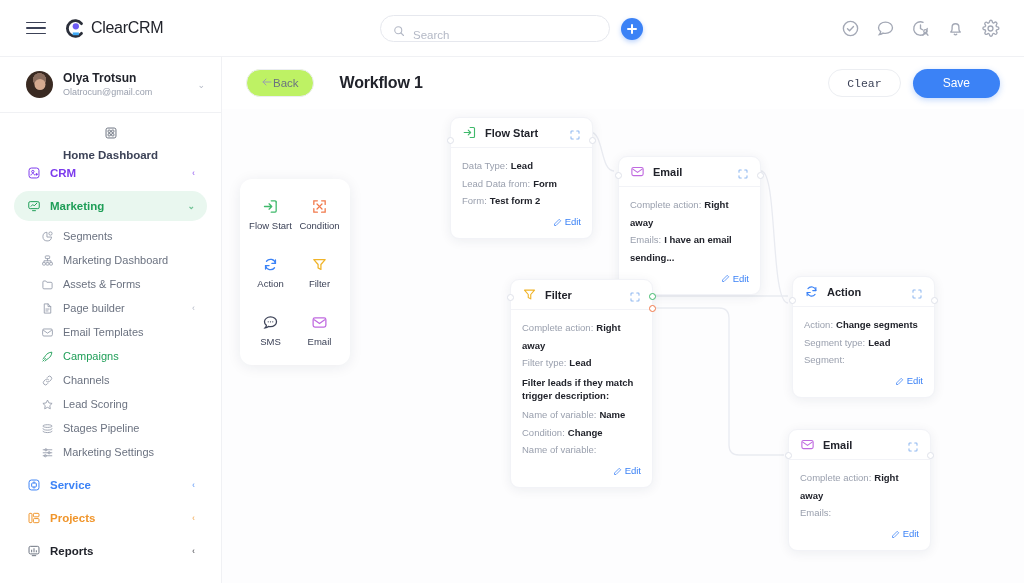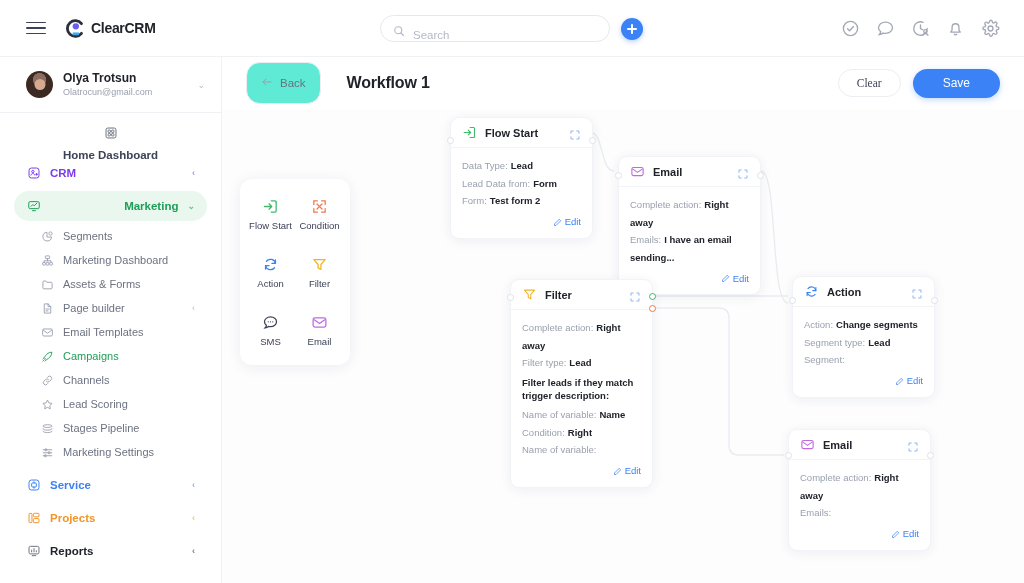--- a/index.html
+++ b/index.html
@@ -15,21 +15,21 @@
   
   .topbar {
     position: absolute; top: 0; left: 0; width: 1024px; height: 57px;
     background: #fff; display: flex; align-items: center;
     border-bottom: 1px solid #f0f1f4;
   }
   .hamburger { margin-left: 26px; width: 20px; cursor: pointer; }
   .hamburger span { display: block; height: 1.6px; background: #3c4257; border-radius: 2px; margin: 4px 0; }
   .brand { display: flex; align-items: center; margin-left: 18px; gap: 6px; }
   .brand-mark { width: 21px; height: 21px; position: relative; }
-  .brand-text { font-size: 14px; font-weight: 700; color: #21232b; letter-spacing: -0.3px; }
+  .brand-text { font-size: 16px; font-weight: 400; color: #21232b; letter-spacing: -0.3px; }
 
   .search-wrap { position: absolute; left: 380px; top: 15px; width: 230px; height: 27px; }
   .search-box {
     width: 230px; height: 27px; border: 1px solid #e6e8ee; border-radius: 14px;
     background: #fff; display: flex; align-items: flex-end; padding: 0 12px; gap: 8px;
   }
   .search-box input {
     border: none; outline: none; font-size: 11.5px; color: #3c4257;
     font-family: "Liberation Sans", sans-serif; width: 100%; background: transparent;
   }
@@ -73,51 +73,51 @@
   .nav { padding: 12px 14px 0 14px; }
   .nav-item {
     display: flex; align-items: center; height: 30px; border-radius: 15px;
     padding: 0 12px; gap: 9px; cursor: pointer; font-size: 11.5px; color: #3c4257;
     margin-bottom: 3px;
   }
   .nav-item .ni { width: 15px; height: 15px; flex-shrink: 0; display:flex; align-items:center; justify-content:center; }
   .nav-item .nlabel { flex: 1; }
   .nav-item .ncev { font-size: 9px; color: inherit; opacity: .6; }
   .nav-item.crm { color: #7c3aed; font-weight: 700; }
-  .nav-item.marketing { color: #1e9e57; font-weight: 700; background: #e9f7ef; text-align: right; }
+  .nav-item.marketing { color: #1e9e57; font-weight: 700; background: #e9f7ef; }
   .nav-item.service { color: #3b82f6; font-weight: 700; }
   .nav-item.projects { color: #f0952b; font-weight: 700; }
   .nav-item.reports { color: #21232b; font-weight: 700; }
   .nav-item.home { color: #3c4257; font-weight: 700; flex-direction: column; }
 
   .subnav { padding-left: 14px; }
   .sub-item {
     display: flex; align-items: center; height: 24px; gap: 9px; cursor: pointer;
     font-size: 11px; color: #6b7280; padding: 0 12px;
   }
   .sub-item .si { width: 14px; height: 14px; flex-shrink: 0; color:#9aa0ae; display:flex; align-items:center; justify-content:center; }
   .sub-item .slabel { flex: 1; }
   .sub-item.active { color: #1e9e57; font-weight: 400; }
   .sub-item.active .si { color: #1e9e57; }
   .sub-item .scev { font-size: 9px; color: #b4b9c6; }
 
   
   .main { position: absolute; top: 57px; left: 222px; width: 802px; height: 526px; background: #fff; }
   .wf-header { height: 52px; display: flex; align-items: center; padding: 0 24px; }
   .back-btn {
-    display: flex; align-items: center; gap: 7px; height: 42px; padding: 0 14px;
+    display: flex; align-items: center; height: 28px; padding: 0 14px;
     border: 1px solid #eceef2; border-radius: 14px; font-size: 11.5px; color: #6b7280;
-    cursor: pointer; background: #5eead4;
+    cursor: pointer; background: #bef264;
   }
   .wf-title { font-size: 16px; font-weight: 700; color: #21232b; margin-left: 26px; letter-spacing: -0.2px; }
   .hdr-right { margin-left: auto; display: flex; align-items: center; gap: 12px; }
   .clear-btn {
     height: 28px; padding: 0 18px; border: 1px solid #eceef2; border-radius: 14px;
     background: #fff; font-size: 11.5px; color: #3c4257; cursor: pointer;
-    font-family: Liberation Serif, serif;
+    font-family: Liberation Mono, monospace;
   }
   .save-btn {
     height: 29px; padding: 0 30px; border: none; border-radius: 15px;
     background: #3b82f6; color: #fff; font-size: 12px; cursor: pointer;
     font-family: "Liberation Sans", sans-serif; box-shadow: 0 2px 6px rgba(59,130,246,.3);
   }
 
   .canvas { position: absolute; top: 52px; left: 0; width: 802px; height: 474px; background: #fdfdfe; overflow: hidden; }
 
   
@@ -625,21 +625,21 @@
             <span>Complete action:</span><b>Right away</b>
           </div>
           <div class="nrow">
             <span>Filter type:</span><b>Lead</b>
           </div>
           <div class="nrow strong">Filter leads if they match trigger description:</div>
           <div class="nrow">
             <span>Name of variable:</span><b>Name</b>
           </div>
           <div class="nrow">
-            <span>Condition:</span><b>Right</b>
+            <span>Condition:</span><b>Change</b>
           </div>
           <div class="nrow">
             <span>Name of variable:</span><b></b>
           </div>
           <div class="edit-row">
             <span>
               <svg width="9" height="9" viewBox="0 0 24 24" fill="none" stroke="#3b82f6" stroke-width="2">
                 <path d="M16.5 3.5l4 4L8 20H4v-4z" stroke-linejoin="round"></path>
               </svg>
             </span>

